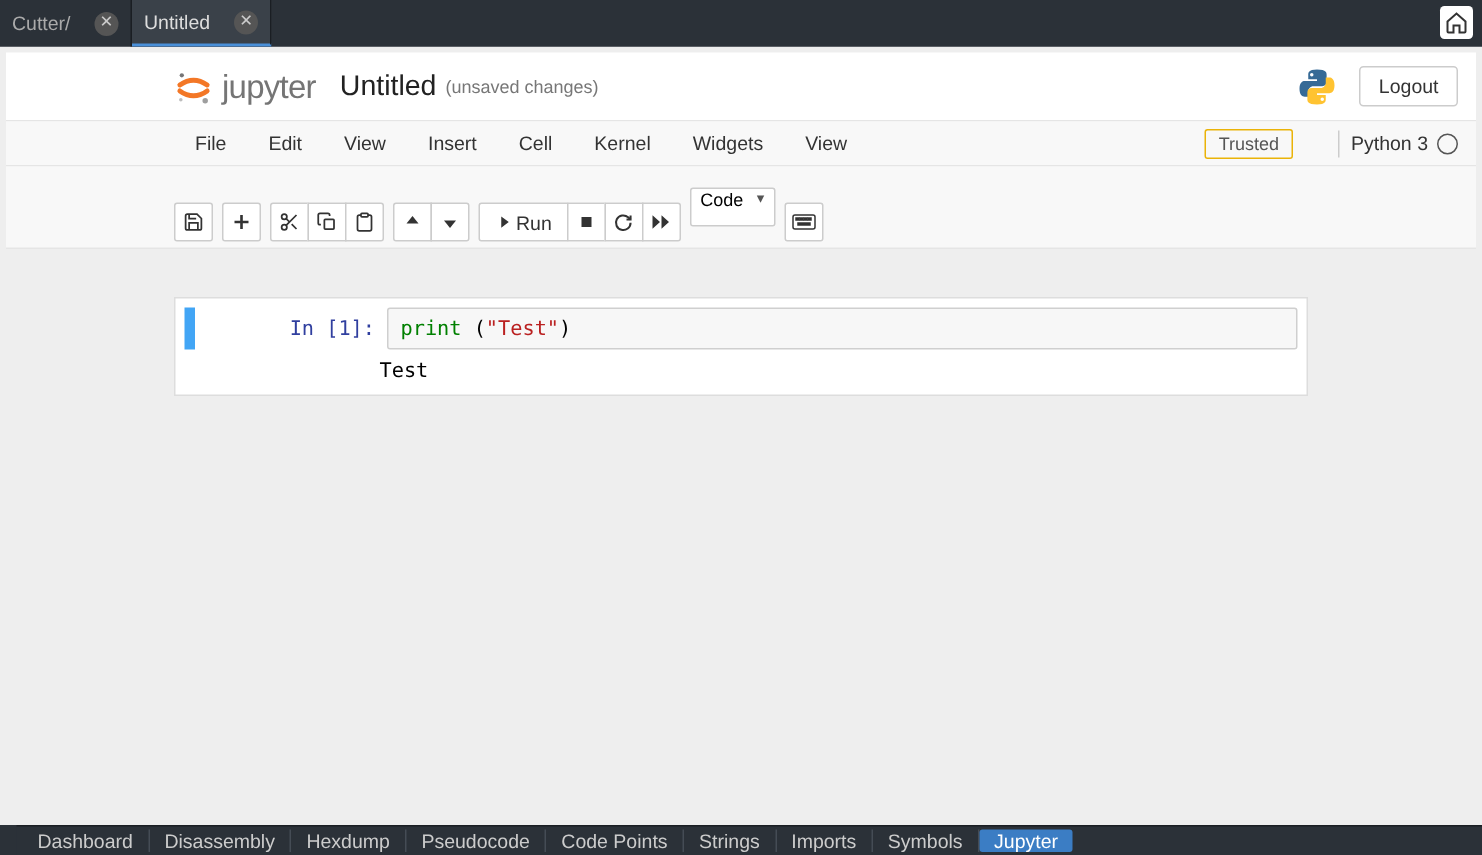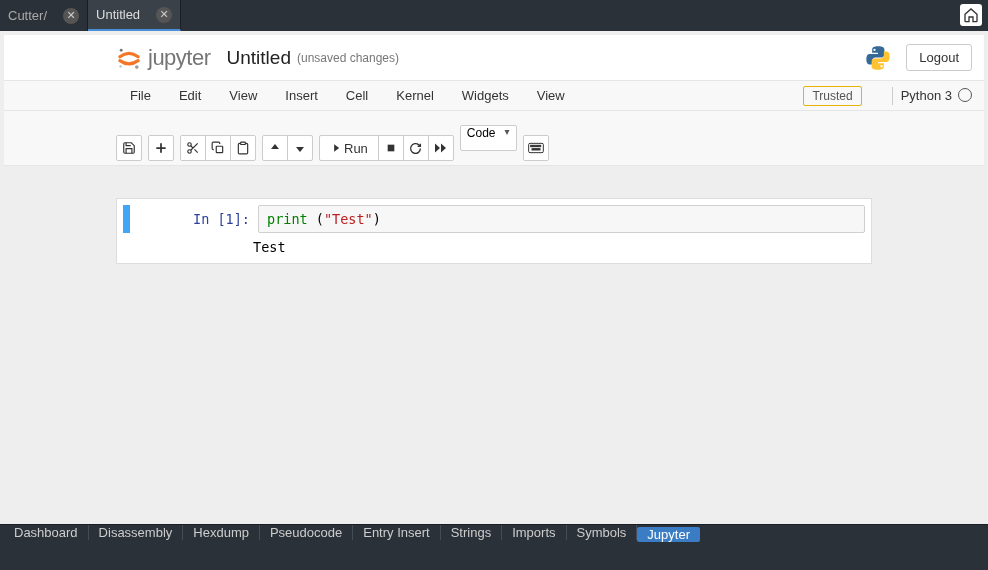--- a/index.html
+++ b/index.html
@@ -23,21 +23,21 @@
 .nb-title { font-size: 19px; color: #222; margin-right: 6px; }
 .nb-status { font-size: 12px; color: #777; }
 .spacer { flex: 1; }
 .py-logo { width: 28px; height: 28px; margin-right: 14px; }
 .logout-btn { border: 1px solid #ccc; background: #fff; padding: 5px 12px; border-radius: 3px; font-size: 13px; color: #333; cursor: pointer; }
 
 
 .menubar { display: flex; align-items: center; padding: 0 0 0 112px; height: 30px; border-bottom: 1px solid #e5e5e5; font-size: 13px; color: #333; background: #f8f8f8; }
 .menu-item { padding: 0 14px; cursor: pointer; height: 100%; display: flex; align-items: center; }
 .trusted { margin-left: auto; border: 1px solid #eab308; padding: 2px 8px; border-radius: 2px; font-size: 12px; color: #555; margin-right: 30px; }
-.kernel-ind { display: flex; align-items: flex-start; gap: 6px; padding-right: 12px; font-size: 13px; color: #333; }
+.kernel-ind { display: flex; align-items: center; gap: 6px; padding-right: 12px; font-size: 13px; color: #333; }
 .kernel-div { width: 1px; height: 18px; background: #ccc; margin-right: 8px; }
 .kernel-circle { width: 14px; height: 14px; border: 1.5px solid #555; border-radius: 50%; }
 
 
 .toolbar { display: flex; align-items: center; padding: 4px 0 4px 112px; gap: 6px; border-bottom: 1px solid #e5e5e5; background: #f8f8f8; }
 .tb-btn { border: 1px solid #ccc; background: #fff; min-width: 26px; height: 26px; display: flex; align-items: center; justify-content: center; border-radius: 2px; cursor: pointer; color: #333; font-size: 13px; margin-top: 20px; }
 .tb-group { display: flex; }
 .tb-group .tb-btn { border-radius: 0; margin-left: -1px; }
 .tb-group .tb-btn:first-child { border-radius: 2px 0 0 2px; margin-left: 0; }
 .tb-group .tb-btn:last-child { border-radius: 0 2px 2px 0; }
@@ -51,21 +51,21 @@
 .cell { display: flex; position: relative; padding-left: 29px; }
 .cell-marker { width: 7px; background: #42A5F5; position: absolute; left: 0; top: 0; bottom: 0; }
 .prompt { width: 98px; text-align: right; padding: 6px 8px 0 0; font-family: "DejaVu Sans Mono", monospace; font-size: 13.5px; color: #303F9F; flex-shrink: 0; margin-left: 8px; }
 .input-area { flex: 1; border: 1px solid #cfcfcf; background: #f7f7f7; padding: 5px 8px; font-family: "DejaVu Sans Mono", monospace; font-size: 13.5px; border-radius: 2px; }
 .code-print { color: #008000; }
 .code-str { color: #BA2121; }
 .output-row { display: flex; margin-top: 4px; text-align: right; }
 .output-area { margin-left: 130px; font-family: "DejaVu Sans Mono", monospace; font-size: 13.5px; padding: 2px 0; color: #000; }
 
 
-.bottom-tabs { background: #2b3138; height: 46px; display: flex; align-items: flex-start; padding: 0 4px; border-top: 1px solid #1a1e23; }
+.bottom-tabs { background: #2b3138; height: 20px; display: flex; align-items: center; padding: 0 4px; border-top: 1px solid #1a1e23; margin-left: 11px; }
 .b-tab { color: #ccc; font-size: 13px; padding: 0 10px; display: flex; align-items: center; border-right: 1px solid #454c55; cursor: pointer; }
 .b-tab.active { background: #3b7dc4; color: #fff; border: none; border-radius: 2px; margin: 2px 0; }
 
 svg { display: block; }
 </style>
 </head>
 <body>
 
 <div class="top-tabs">
   <div class="top-tab">
@@ -224,18 +224,18 @@
     </div>
 
   </div>
 </div>
 
 <div class="bottom-tabs">
   <div class="b-tab">Dashboard</div>
   <div class="b-tab">Disassembly</div>
   <div class="b-tab">Hexdump</div>
   <div class="b-tab">Pseudocode</div>
-  <div class="b-tab">Entry Insert</div>
+  <div class="b-tab">Code Points</div>
   <div class="b-tab">Strings</div>
   <div class="b-tab">Imports</div>
   <div class="b-tab">Symbols</div>
   <div class="b-tab active">Jupyter</div>
 </div>
 
 </body></html>

